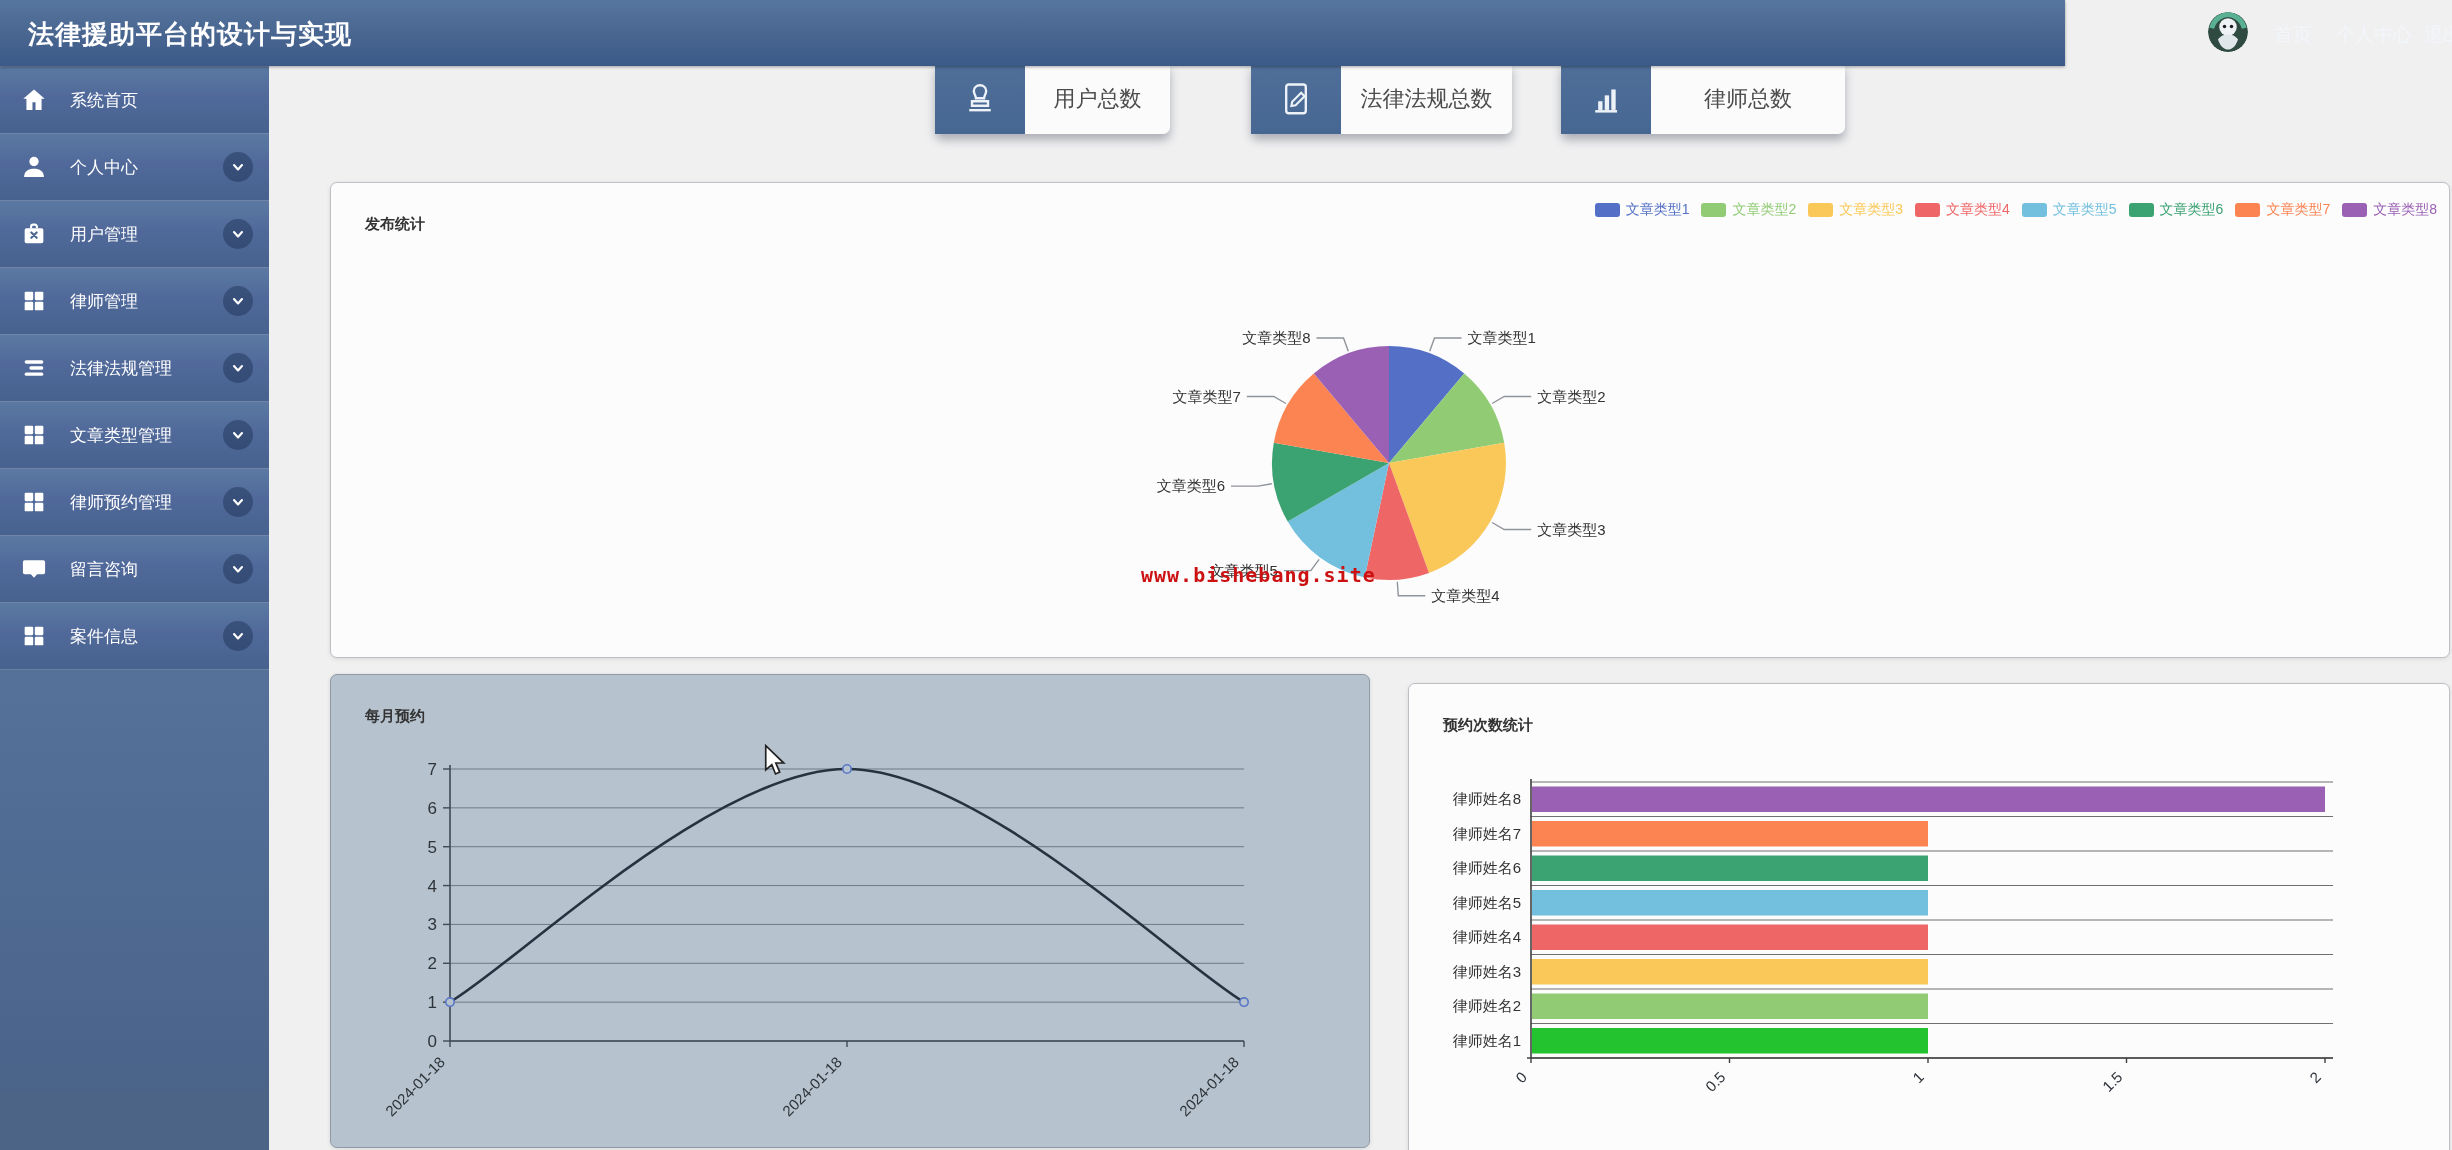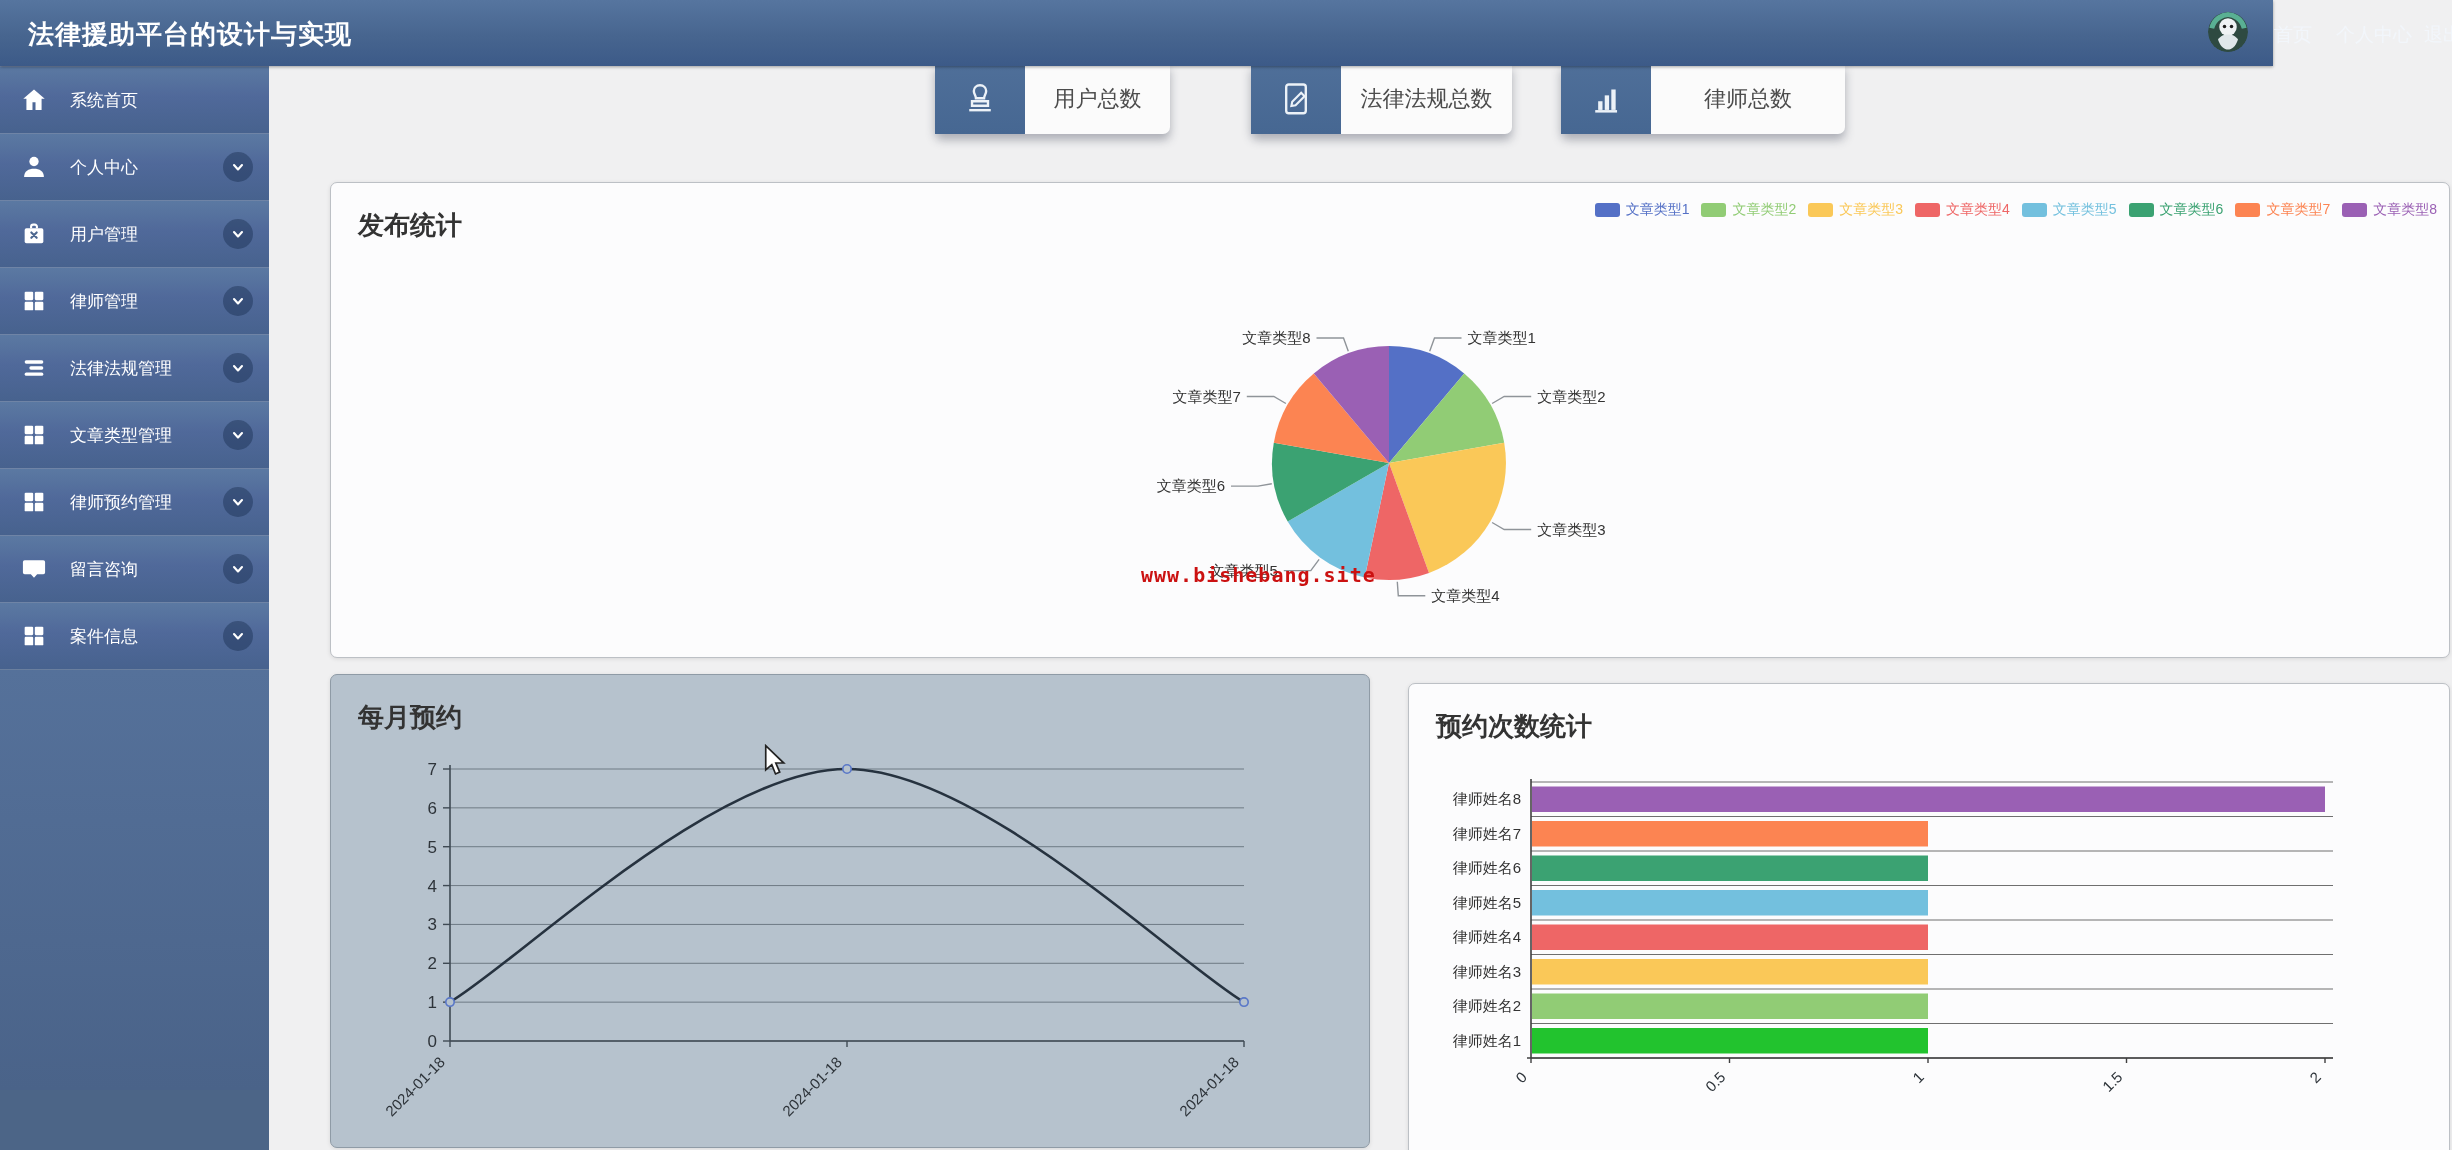--- a/index.html
+++ b/index.html
@@ -1,21 +1,21 @@
 <!DOCTYPE html>
 <html><head>
 <meta charset="utf-8">
 <style>
   html,body{margin:0;padding:0;background:#fff;}
   #app{position:relative;width:2452px;height:1150px;overflow:hidden;
        font-family:"Liberation Sans",sans-serif;background:#f0f0f1;}
   
-  #hdr{position:absolute;left:0;top:0;width:2273px;height:66px;
+  #hdr{position:absolute;left:0;top:0;width:2044px;height:66px;
        background:linear-gradient(180deg,#56759f 0%,#47658f 55%,#3c5a88 100%);
-       box-shadow:0 1px 3px rgba(0,0,0,.35);z-index:30;}
+       box-shadow:0 1px 3px rgba(0,0,0,.35);z-index:30;padding-left:21px;}
   #hdr .title{position:absolute;left:28px;top:17px;color:#fff;font-size:26px;font-weight:bold;letter-spacing:1px;}
   #hdr .avatar{position:absolute;left:2208px;top:12px;width:40px;height:40px;border-radius:50%;overflow:hidden;cursor:pointer;}
   #hdr a{position:absolute;top:22px;color:#f2f6fb;font-size:19px;text-decoration:none;white-space:nowrap;cursor:pointer;}
   #nav-home{left:2274px;} #nav-profile{left:2336px;} #nav-logout{left:2424px;}
   
   #sidebar{position:absolute;left:0;top:66px;width:269px;height:1084px;background:#4c6587;z-index:20;}
   .side-item{position:relative;height:66px;border-top:1px solid rgba(255,255,255,.22);
        background:linear-gradient(180deg,#5b79a2 0%,#50699a 45%,#47628e 100%);cursor:pointer;}
   .side-item .s-ico{position:absolute;left:20px;top:50%;transform:translateY(-50%);width:28px;height:28px;}
   .side-item .s-label{position:absolute;left:70px;top:50%;transform:translateY(-50%);
@@ -27,21 +27,21 @@
   
   #main{position:absolute;left:269px;top:66px;right:0;bottom:0;background:#f0f0f1;overflow:hidden;}
   
   .card{position:absolute;top:-2px;height:70px;background:#fbfbfb;border-radius:0 0 7px 7px;
         box-shadow:0 6px 10px rgba(50,55,75,.35);display:flex;cursor:pointer;}
   .card .card-ic{width:90px;background:linear-gradient(180deg,#4f6f99,#466792);display:flex;align-items:center;justify-content:center;}
   .card .card-label{flex:1;display:flex;align-items:center;justify-content:center;
         font-size:22px;color:#4c4c4c;position:relative;}
   
   .panel{position:absolute;background:#fcfcfd;border:1px solid #bcc0c5;border-radius:7px;box-shadow:0 1px 4px rgba(0,0,0,.10);}
-  .panel h3{position:absolute;left:22px;top:20px;margin:5px;font-size:26px;font-weight:bold;color:#333;}
+  .panel h3{position:absolute;left:22px;top:20px;margin:12px;font-size:15px;font-weight:bold;color:#333;}
   #panel-publish{left:61px;top:116px;width:2118px;height:474px;}
   #panel-monthly{left:61px;top:608px;width:1038px;height:472px;background:#b6c2cd;border-color:#8f9ba6;}
   #panel-stats{left:1139px;top:617px;width:1040px;height:533px;}
   #legend{position:absolute;top:18px;right:12px;display:flex;align-items:center;gap:12px;}
   .lg-item{display:flex;align-items:center;gap:6px;cursor:pointer;}
   .lg-sw{width:25px;height:14px;border-radius:3px;}
   .lg-tx{font-size:14px;white-space:nowrap;}
   #pie-svg,#line-svg,#bar-svg{position:absolute;left:0;top:0;}
   #watermark{position:absolute;left:810px;top:380px;font-family:"DejaVu Sans Mono",monospace;
         font-size:20px;font-weight:bold;color:#cb1111;letter-spacing:1px;}

